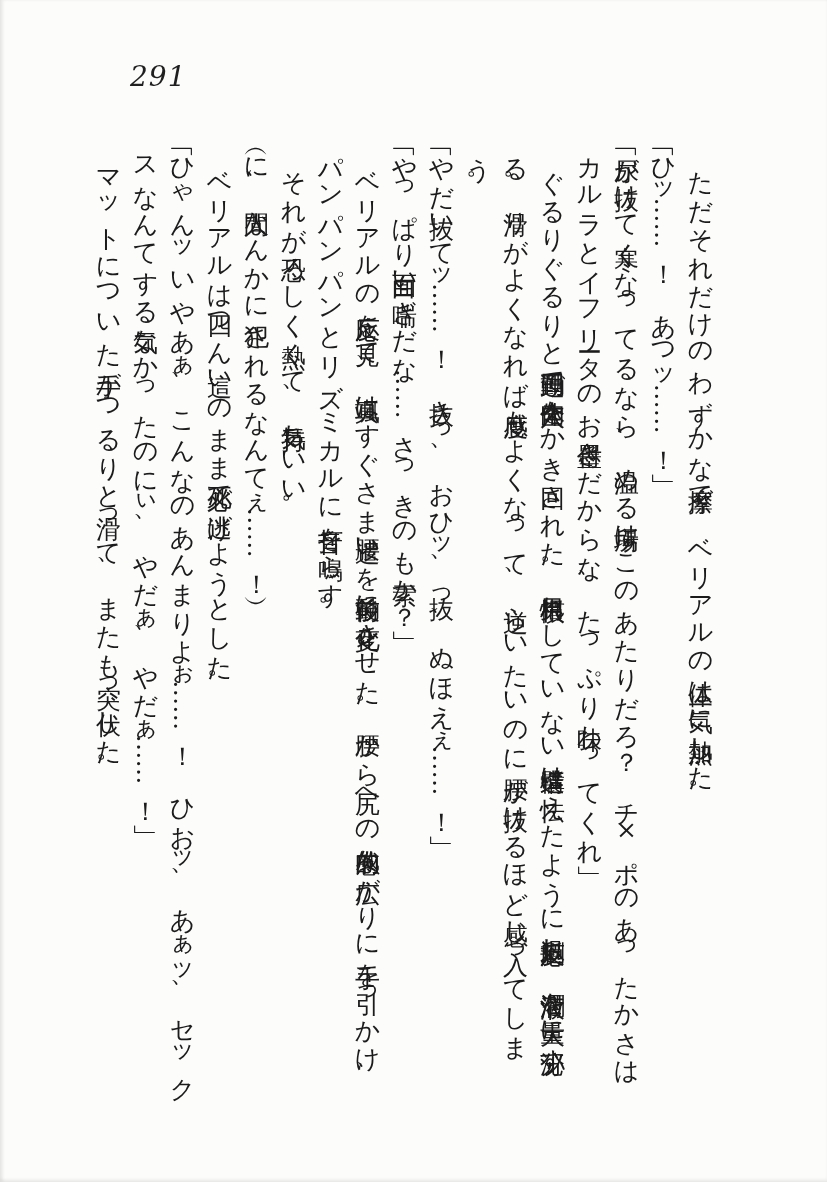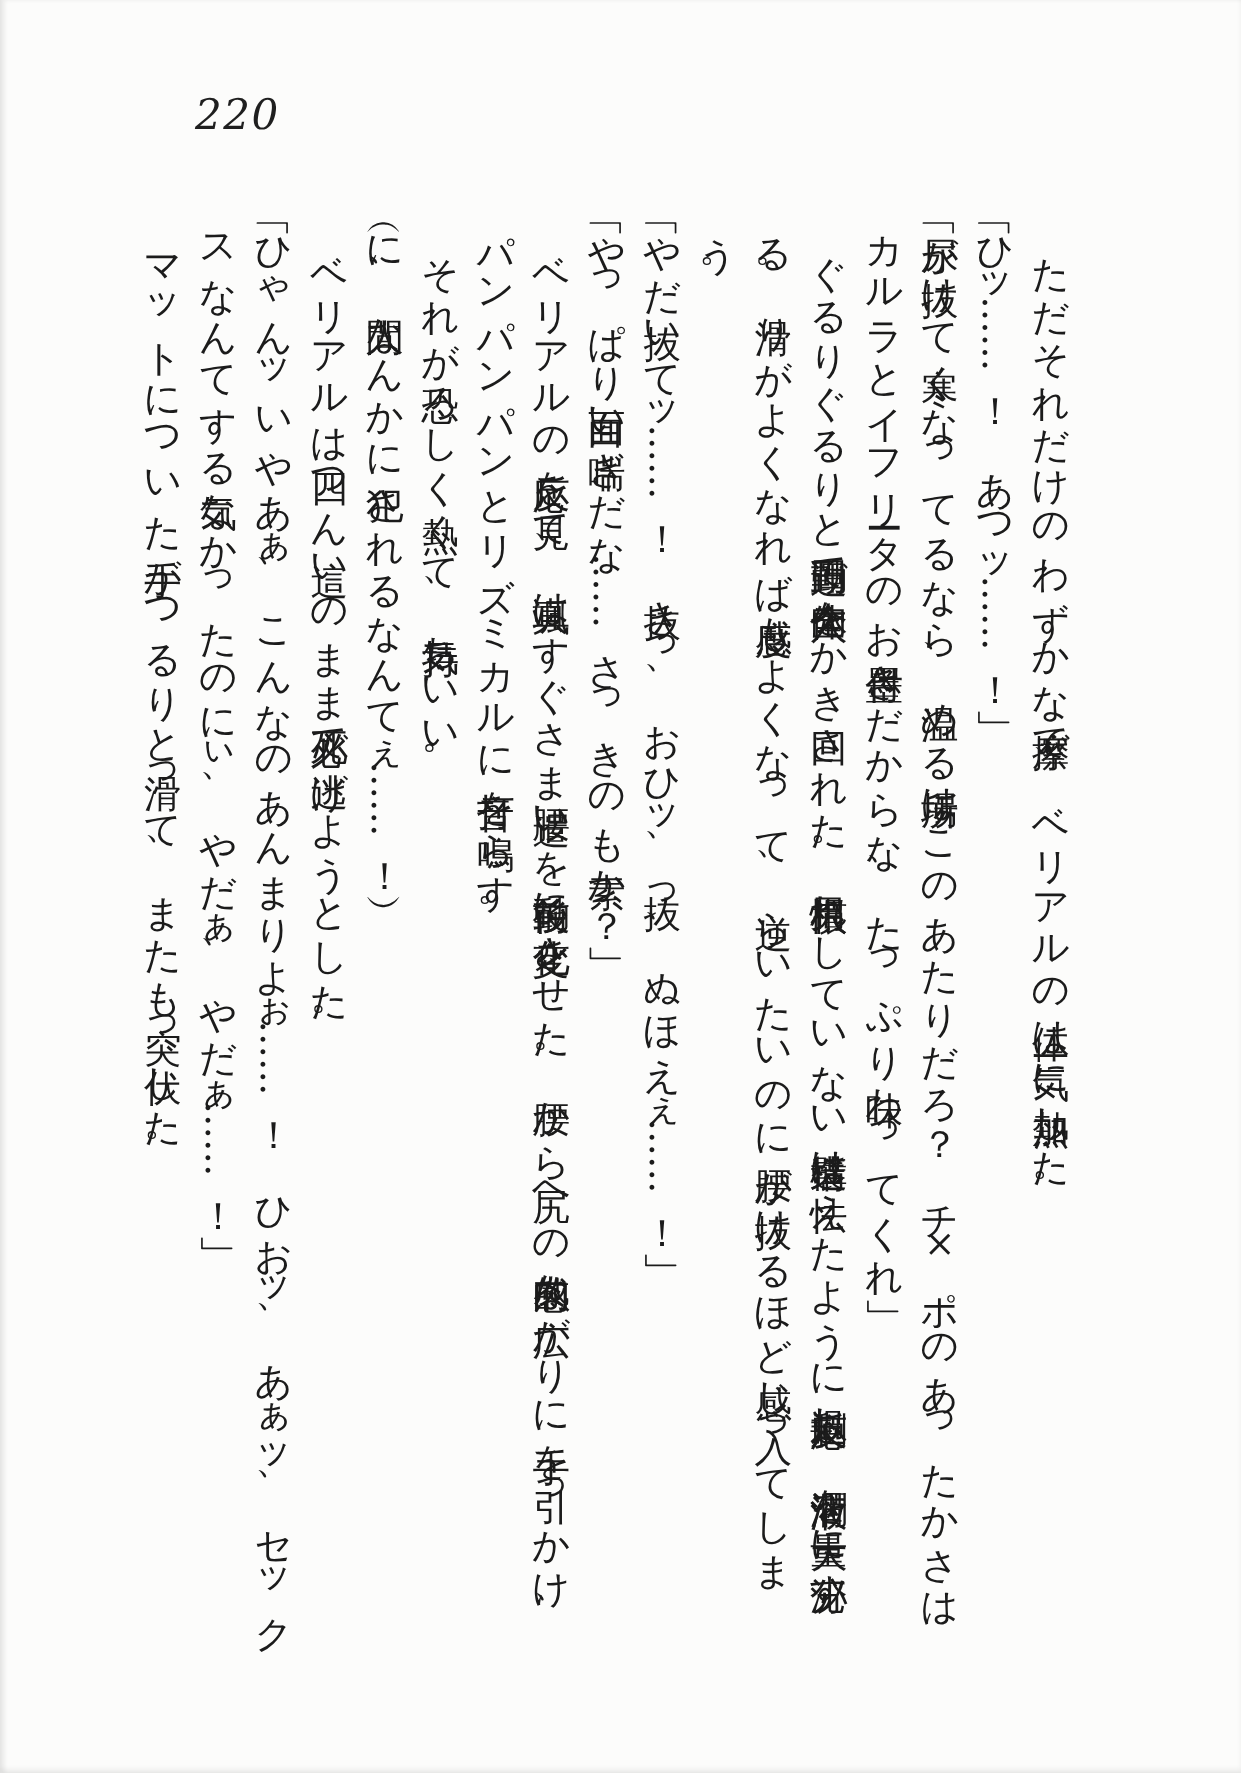--- a/index.html
+++ b/index.html
@@ -42,21 +42,21 @@
     margin: 0;
     padding: 0;
   }
   .para.indent {
     text-indent: 0.55em;
   }
 </style>
 </head>
 <body>
 
-<div class="page-number">220</div>
+<div class="page-number">291</div>
 
 <div class="text-block">
     <p class="para indent">ただそれだけのわずかな摩擦で、ベリアルの体は一気に加熱した。</p>
     <p class="para">「ひッ……！　あつッ……！」</p>
     <p class="para">「尿が抜けて寒くなってるなら、温める場所はこのあたりだろ？　チ×ポのあったかさはカルラとイフリータのお墨付きだからな、たっぷり味わってくれ」</p>
     <p class="para indent">ぐるりぐるりと円運動で肉穴全体をかき回された。男根慣れしていない襞構造は怯えたように過剰反応し、潤滑液を大量に分泌する。滑りがよくなれば感度もよくなって、逆らいたいのに腰が抜けるほど感じ入ってしまう。</p>
     <p class="para">「やだ抜いてッ……！　抜きっ、おひッ、抜っ、ぬほえぇ……！」</p>
     <p class="para">「やっぱり面白い喘ぎだな……さっきのも素か？」</p>
     <p class="para indent">ベリアルの反応を見て、颯真はすぐさま腰遣いを前後動に変化させた。腰から尻への肉感的な広がりに手を引っかけ、パンパンパンとリズミカルに打音を鳴らす。</p>
     <p class="para indent">それが恐ろしく熱くて、気持ちいい。</p>

